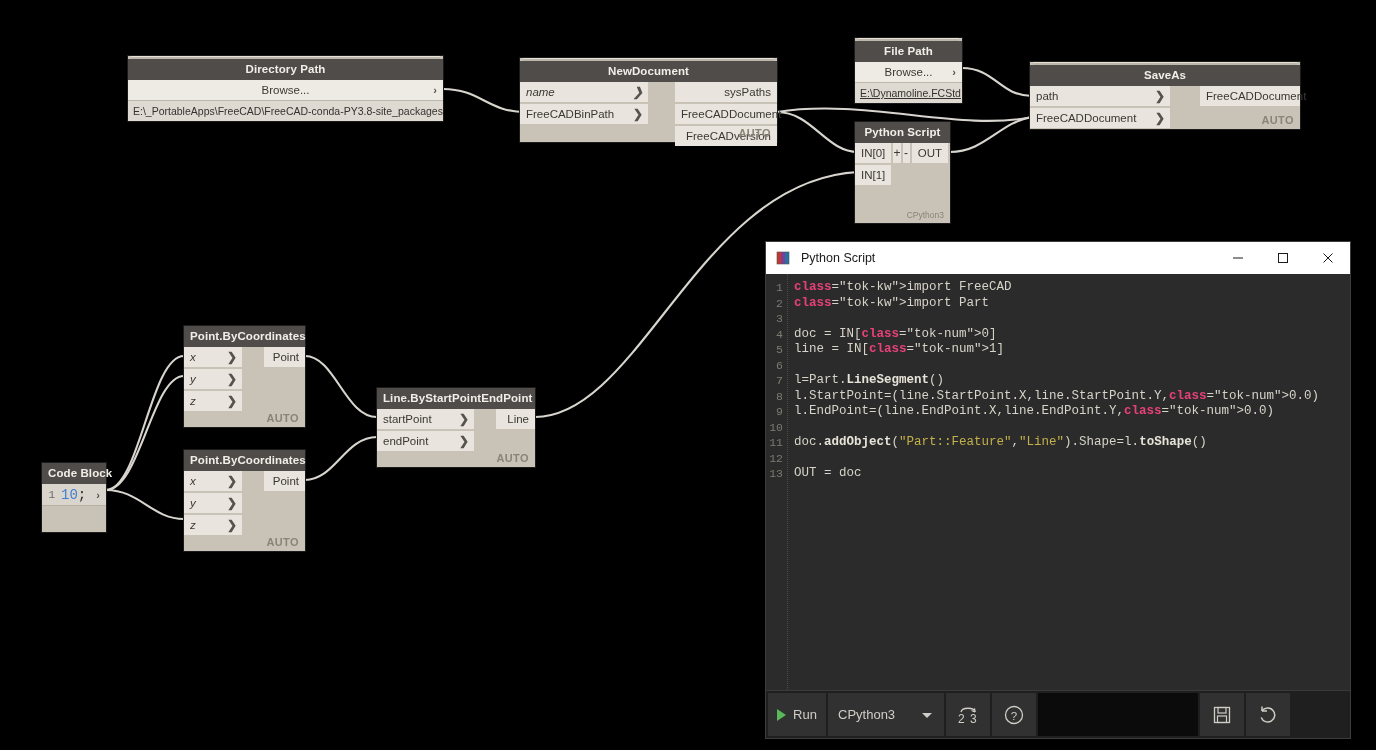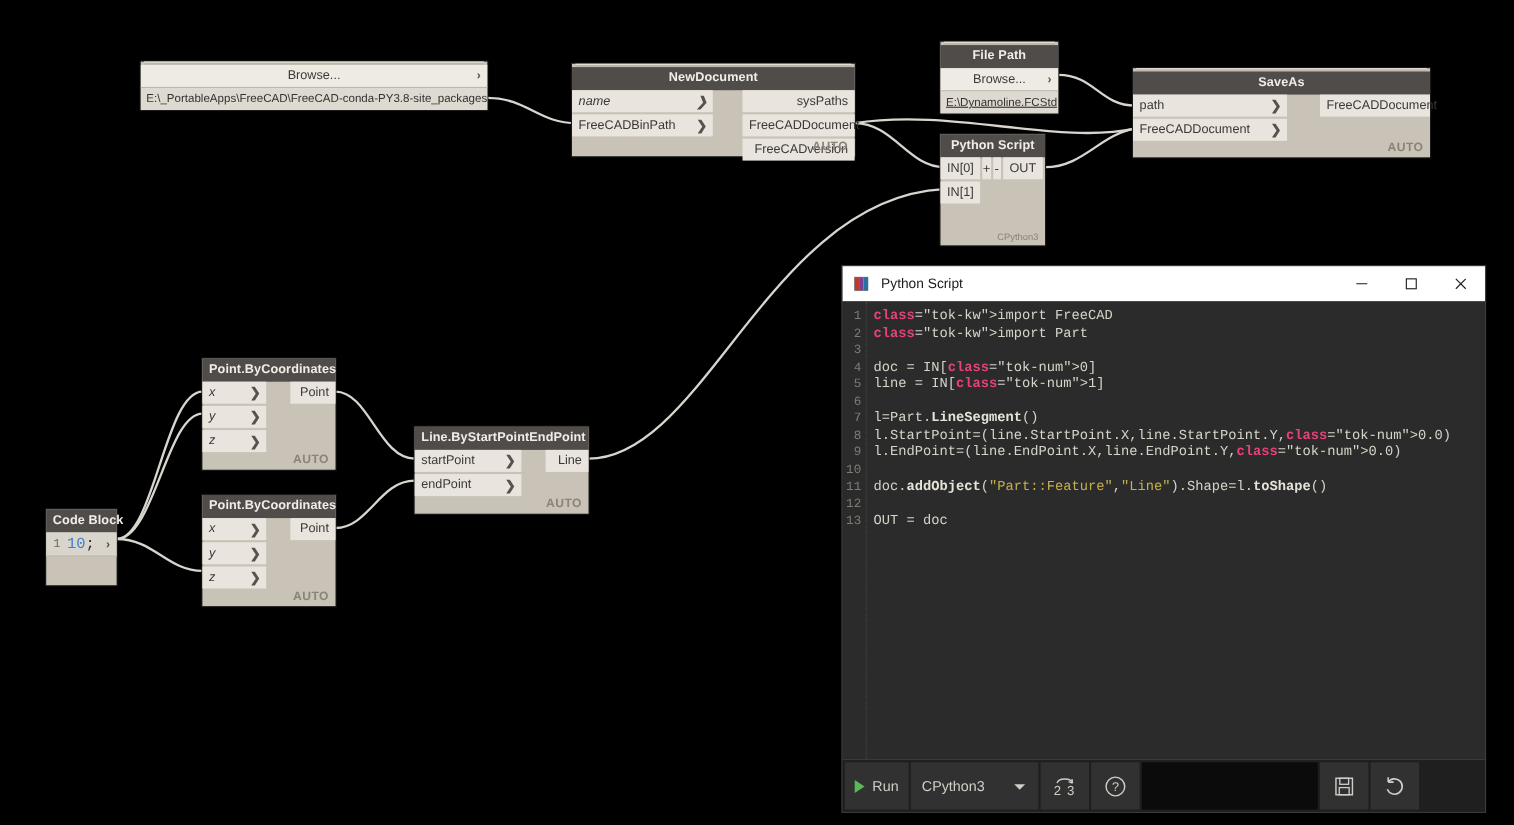--- a/index.html
+++ b/index.html
@@ -249,20 +249,21 @@
       <path d="M106,490 C140,490 150,356 184,356"></path>
 
       <path d="M106,490 C140,490 152,376 184,376"></path>
 
       <path d="M106,490 C140,490 152,519 184,519"></path>
     </g>
   </svg>
 
   <div class="node" id="n-dirpath" style="left:128px; top:56px; width:315px;">
     <div class="stack"></div>
+    <div class="node-header">Directory Path</div>
     <div class="node-body">
       <div class="browse-row">
         <span>Browse...</span>
         <span class="chev">›</span>
       </div>
       <div class="path-row">E:\_PortableApps\FreeCAD\FreeCAD-conda-PY3.8-site_packages1\bin</div>
     </div>
   </div>
 
   <div class="node" id="n-newdoc" style="left:520px; top:58px; width:257px;">
@@ -298,21 +299,21 @@
         <span>Browse...</span>
         <span class="chev">›</span>
       </div>
       <div class="path-row left">E:\Dynamoline.FCStd</div>
     </div>
   </div>
 
   <div class="node" id="n-saveas" style="left:1030px; top:62px; width:270px;">
     <div class="stack"></div>
     <div class="node-header">SaveAs</div>
-    <div class="node-body" style="height:57px;">
+    <div class="node-body" style="height:43px;">
       <div class="ports">
         <div class="ports-in" style="width:140px;">
           <div class="port in">
             <span>path</span>
             <span class="chev">❯</span>
           </div>
           <div class="port in">
             <span>FreeCADDocument</span>
             <span class="chev">❯</span>
           </div>

